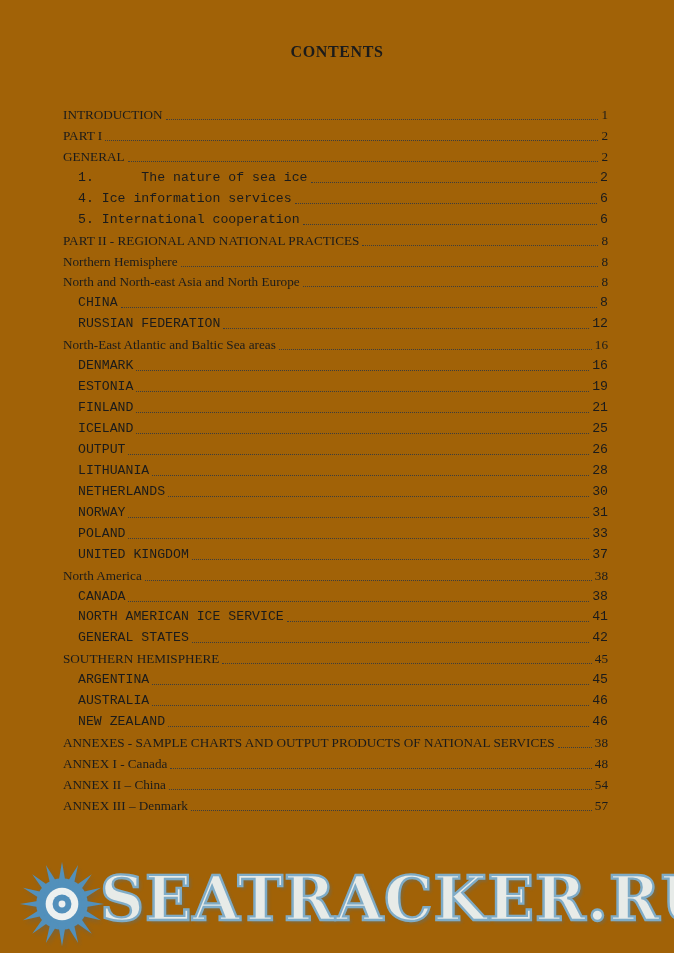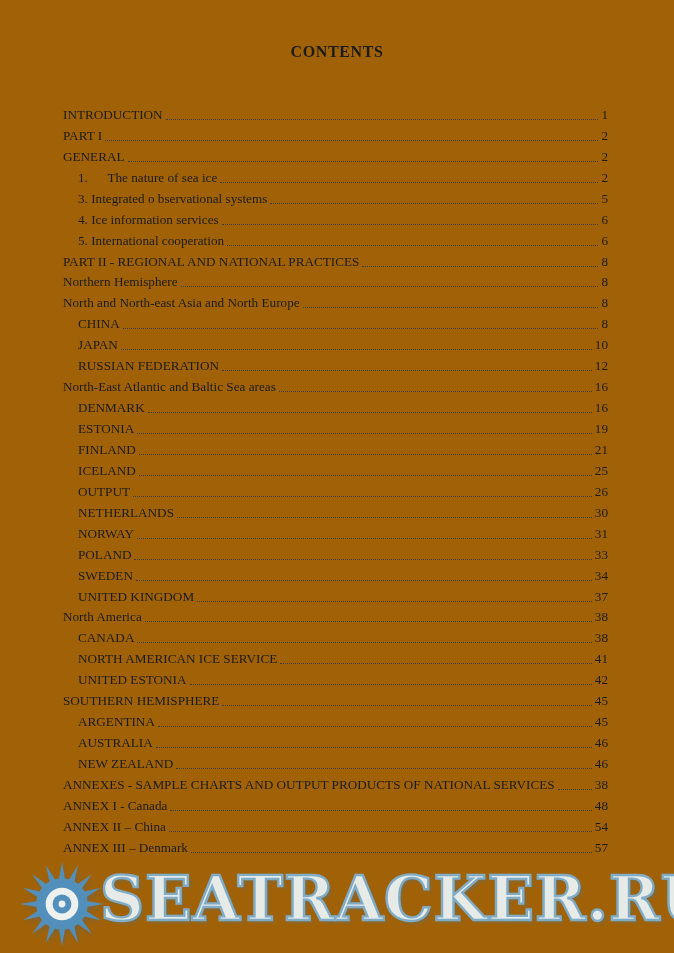--- a/index.html
+++ b/index.html
@@ -25,21 +25,21 @@
     position: absolute;
     top: 70px; left: 63px; right: 66px; margin-top: 32px;
   }
   .toc-row {
     display: flex;
     align-items: flex-end;
     height: 20.95px;
     font-size: 13.2px;
     line-height: 16px;
   }
-  .toc-row.indent-1 { padding-left: 15px; }
+  .toc-row.indent-1 { padding-left: 15px; font-family: Liberation Mono, monospace; }
   .toc-label { white-space: pre; }
   .toc-leader {
     flex: 1 1 auto;
     margin: 0 3px 3px 3px;
     border-bottom: 1.7px dotted #3d3d3d;
     min-width: 10px;
   }
   .toc-page { white-space: nowrap; }
   .footer-pageno {
     position: absolute;
@@ -98,25 +98,20 @@
     <span class="toc-label">GENERAL</span>
     <span class="toc-leader"></span>
     <span class="toc-page">2</span>
   </div>
       <div class="toc-row indent-1">
     <span class="toc-label">1.      The nature of sea ice</span>
     <span class="toc-leader"></span>
     <span class="toc-page">2</span>
   </div>
       <div class="toc-row indent-1">
-    <span class="toc-label">3. Integrated o bservational systems</span>
-    <span class="toc-leader"></span>
-    <span class="toc-page">5</span>
-  </div>
-      <div class="toc-row indent-1">
     <span class="toc-label">4. Ice information services</span>
     <span class="toc-leader"></span>
     <span class="toc-page">6</span>
   </div>
       <div class="toc-row indent-1">
     <span class="toc-label">5. International cooperation</span>
     <span class="toc-leader"></span>
     <span class="toc-page">6</span>
   </div>
       <div class="toc-row indent-0">
@@ -133,25 +128,20 @@
     <span class="toc-label">North and North-east Asia and North Europe</span>
     <span class="toc-leader"></span>
     <span class="toc-page">8</span>
   </div>
       <div class="toc-row indent-1">
     <span class="toc-label">CHINA</span>
     <span class="toc-leader"></span>
     <span class="toc-page">8</span>
   </div>
       <div class="toc-row indent-1">
-    <span class="toc-label">JAPAN</span>
-    <span class="toc-leader"></span>
-    <span class="toc-page">10</span>
-  </div>
-      <div class="toc-row indent-1">
     <span class="toc-label">RUSSIAN FEDERATION</span>
     <span class="toc-leader"></span>
     <span class="toc-page">12</span>
   </div>
       <div class="toc-row indent-0">
     <span class="toc-label">North-East Atlantic and Baltic Sea areas</span>
     <span class="toc-leader"></span>
     <span class="toc-page">16</span>
   </div>
       <div class="toc-row indent-1">
@@ -173,61 +163,61 @@
     <span class="toc-label">ICELAND</span>
     <span class="toc-leader"></span>
     <span class="toc-page">25</span>
   </div>
       <div class="toc-row indent-1">
     <span class="toc-label">OUTPUT</span>
     <span class="toc-leader"></span>
     <span class="toc-page">26</span>
   </div>
       <div class="toc-row indent-1">
+    <span class="toc-label">LITHUANIA</span>
+    <span class="toc-leader"></span>
+    <span class="toc-page">28</span>
+  </div>
+      <div class="toc-row indent-1">
     <span class="toc-label">NETHERLANDS</span>
     <span class="toc-leader"></span>
     <span class="toc-page">30</span>
   </div>
       <div class="toc-row indent-1">
     <span class="toc-label">NORWAY</span>
     <span class="toc-leader"></span>
     <span class="toc-page">31</span>
   </div>
       <div class="toc-row indent-1">
     <span class="toc-label">POLAND</span>
     <span class="toc-leader"></span>
     <span class="toc-page">33</span>
   </div>
       <div class="toc-row indent-1">
-    <span class="toc-label">SWEDEN</span>
-    <span class="toc-leader"></span>
-    <span class="toc-page">34</span>
-  </div>
-      <div class="toc-row indent-1">
     <span class="toc-label">UNITED KINGDOM</span>
     <span class="toc-leader"></span>
     <span class="toc-page">37</span>
   </div>
       <div class="toc-row indent-0">
     <span class="toc-label">North America</span>
     <span class="toc-leader"></span>
     <span class="toc-page">38</span>
   </div>
       <div class="toc-row indent-1">
     <span class="toc-label">CANADA</span>
     <span class="toc-leader"></span>
     <span class="toc-page">38</span>
   </div>
       <div class="toc-row indent-1">
     <span class="toc-label">NORTH AMERICAN ICE SERVICE</span>
     <span class="toc-leader"></span>
     <span class="toc-page">41</span>
   </div>
       <div class="toc-row indent-1">
-    <span class="toc-label">UNITED ESTONIA</span>
+    <span class="toc-label">GENERAL STATES</span>
     <span class="toc-leader"></span>
     <span class="toc-page">42</span>
   </div>
       <div class="toc-row indent-0">
     <span class="toc-label">SOUTHERN HEMISPHERE</span>
     <span class="toc-leader"></span>
     <span class="toc-page">45</span>
   </div>
       <div class="toc-row indent-1">
     <span class="toc-label">ARGENTINA</span>

